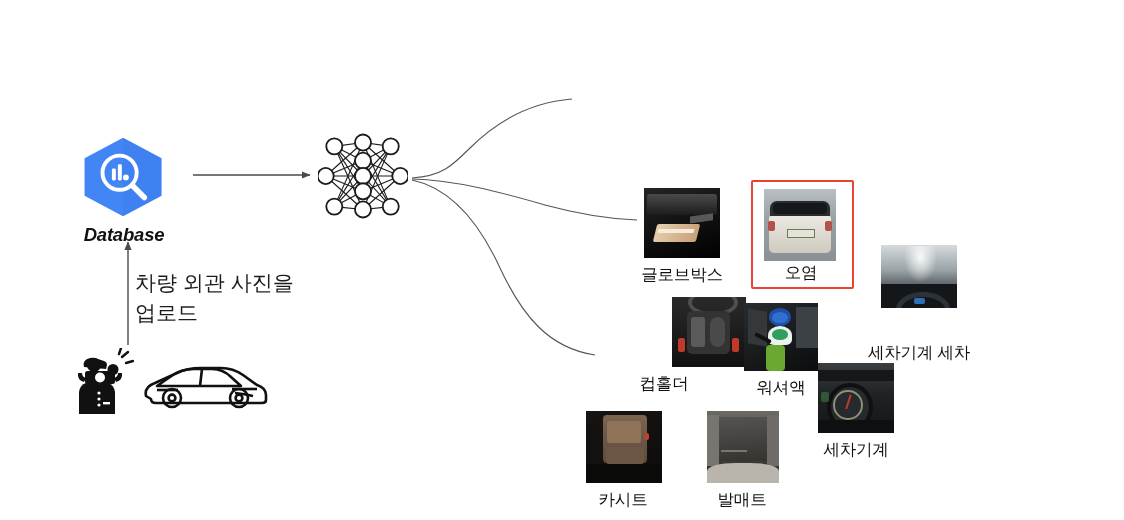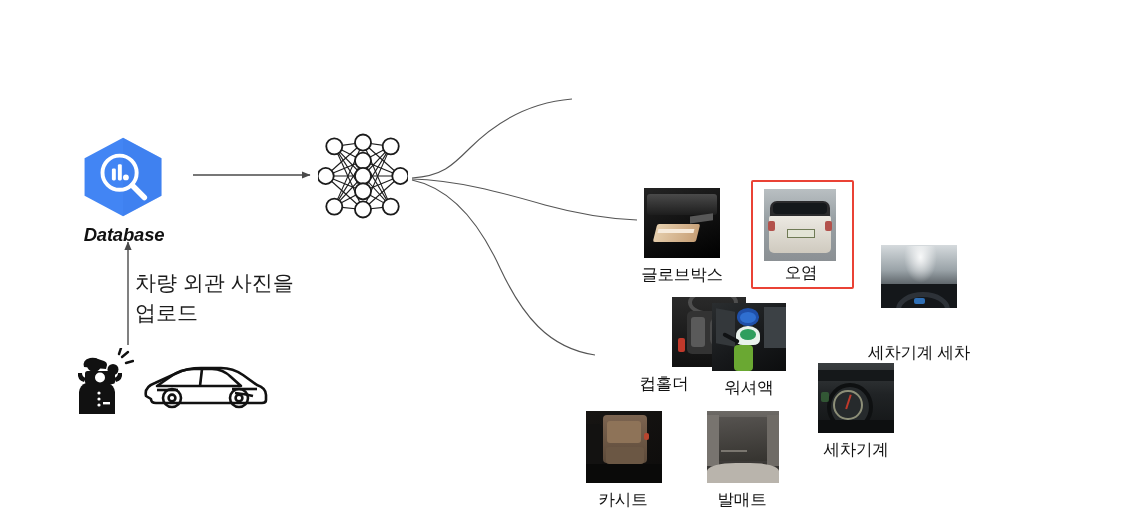--- a/index.html
+++ b/index.html
@@ -288,21 +288,21 @@
       <div style="position:absolute;left:22%;top:-12%;width:56%;height:28%;border:4px solid #4e4e4e;border-radius:50%;"></div>
       <div style="position:absolute;left:20%;top:20%;width:58%;height:62%;background:#333;border-radius:5px;"></div>
       <div style="position:absolute;left:26%;top:28%;width:18%;height:44%;background:#5a5a5a;border-radius:3px;"></div>
       <div style="position:absolute;left:52%;top:28%;width:20%;height:44%;background:#4a4a4a;border-radius:10px;"></div>
       <div style="position:absolute;left:8%;top:58%;width:9%;height:20%;background:#c0392b;border-radius:2px;"></div>
       <div style="position:absolute;left:81%;top:58%;width:9%;height:20%;background:#c0392b;border-radius:2px;"></div>
     </div>
     <div class="thumb-caption" style="top:76px; left:37px;">컵홀더</div>
   </div>
 
-  <div class="thumb-item" style="left:712px; top:303px;">
+  <div class="thumb-item" style="left:744px; top:303px;">
     <div class="thumb" style="width:74px;height:68px;">
       <div class="ph" style="background:linear-gradient(150deg,#2a2d2f 0%,#17191b 55%,#0c0d0e 100%);"></div>
       <div style="position:absolute;left:5%;top:10%;width:26%;height:52%;background:#34383b;transform:skewY(10deg);"></div>
       <div style="position:absolute;left:70%;top:6%;width:30%;height:60%;background:#3c4145;"></div>
       <div style="position:absolute;left:34%;top:8%;width:30%;height:26%;background:#1f4fa8;border-radius:50%;"></div>
       <div style="position:absolute;left:38%;top:13%;width:22%;height:16%;background:#2f6fd0;border-radius:50%;"></div>
       <div style="position:absolute;left:33%;top:34%;width:32%;height:28%;background:#e9f2ec;border-radius:50% 50% 28% 28%;"></div>
       <div style="position:absolute;left:38%;top:38%;width:22%;height:16%;background:#2f9e5e;border-radius:50%;"></div>
       <div style="position:absolute;left:30%;top:62%;width:26%;height:38%;background:#6aa832;border-radius:4px;"></div>
       <div style="position:absolute;left:14%;top:48%;width:24%;height:6%;background:#101214;transform:rotate(28deg);border-radius:3px;"></div>

